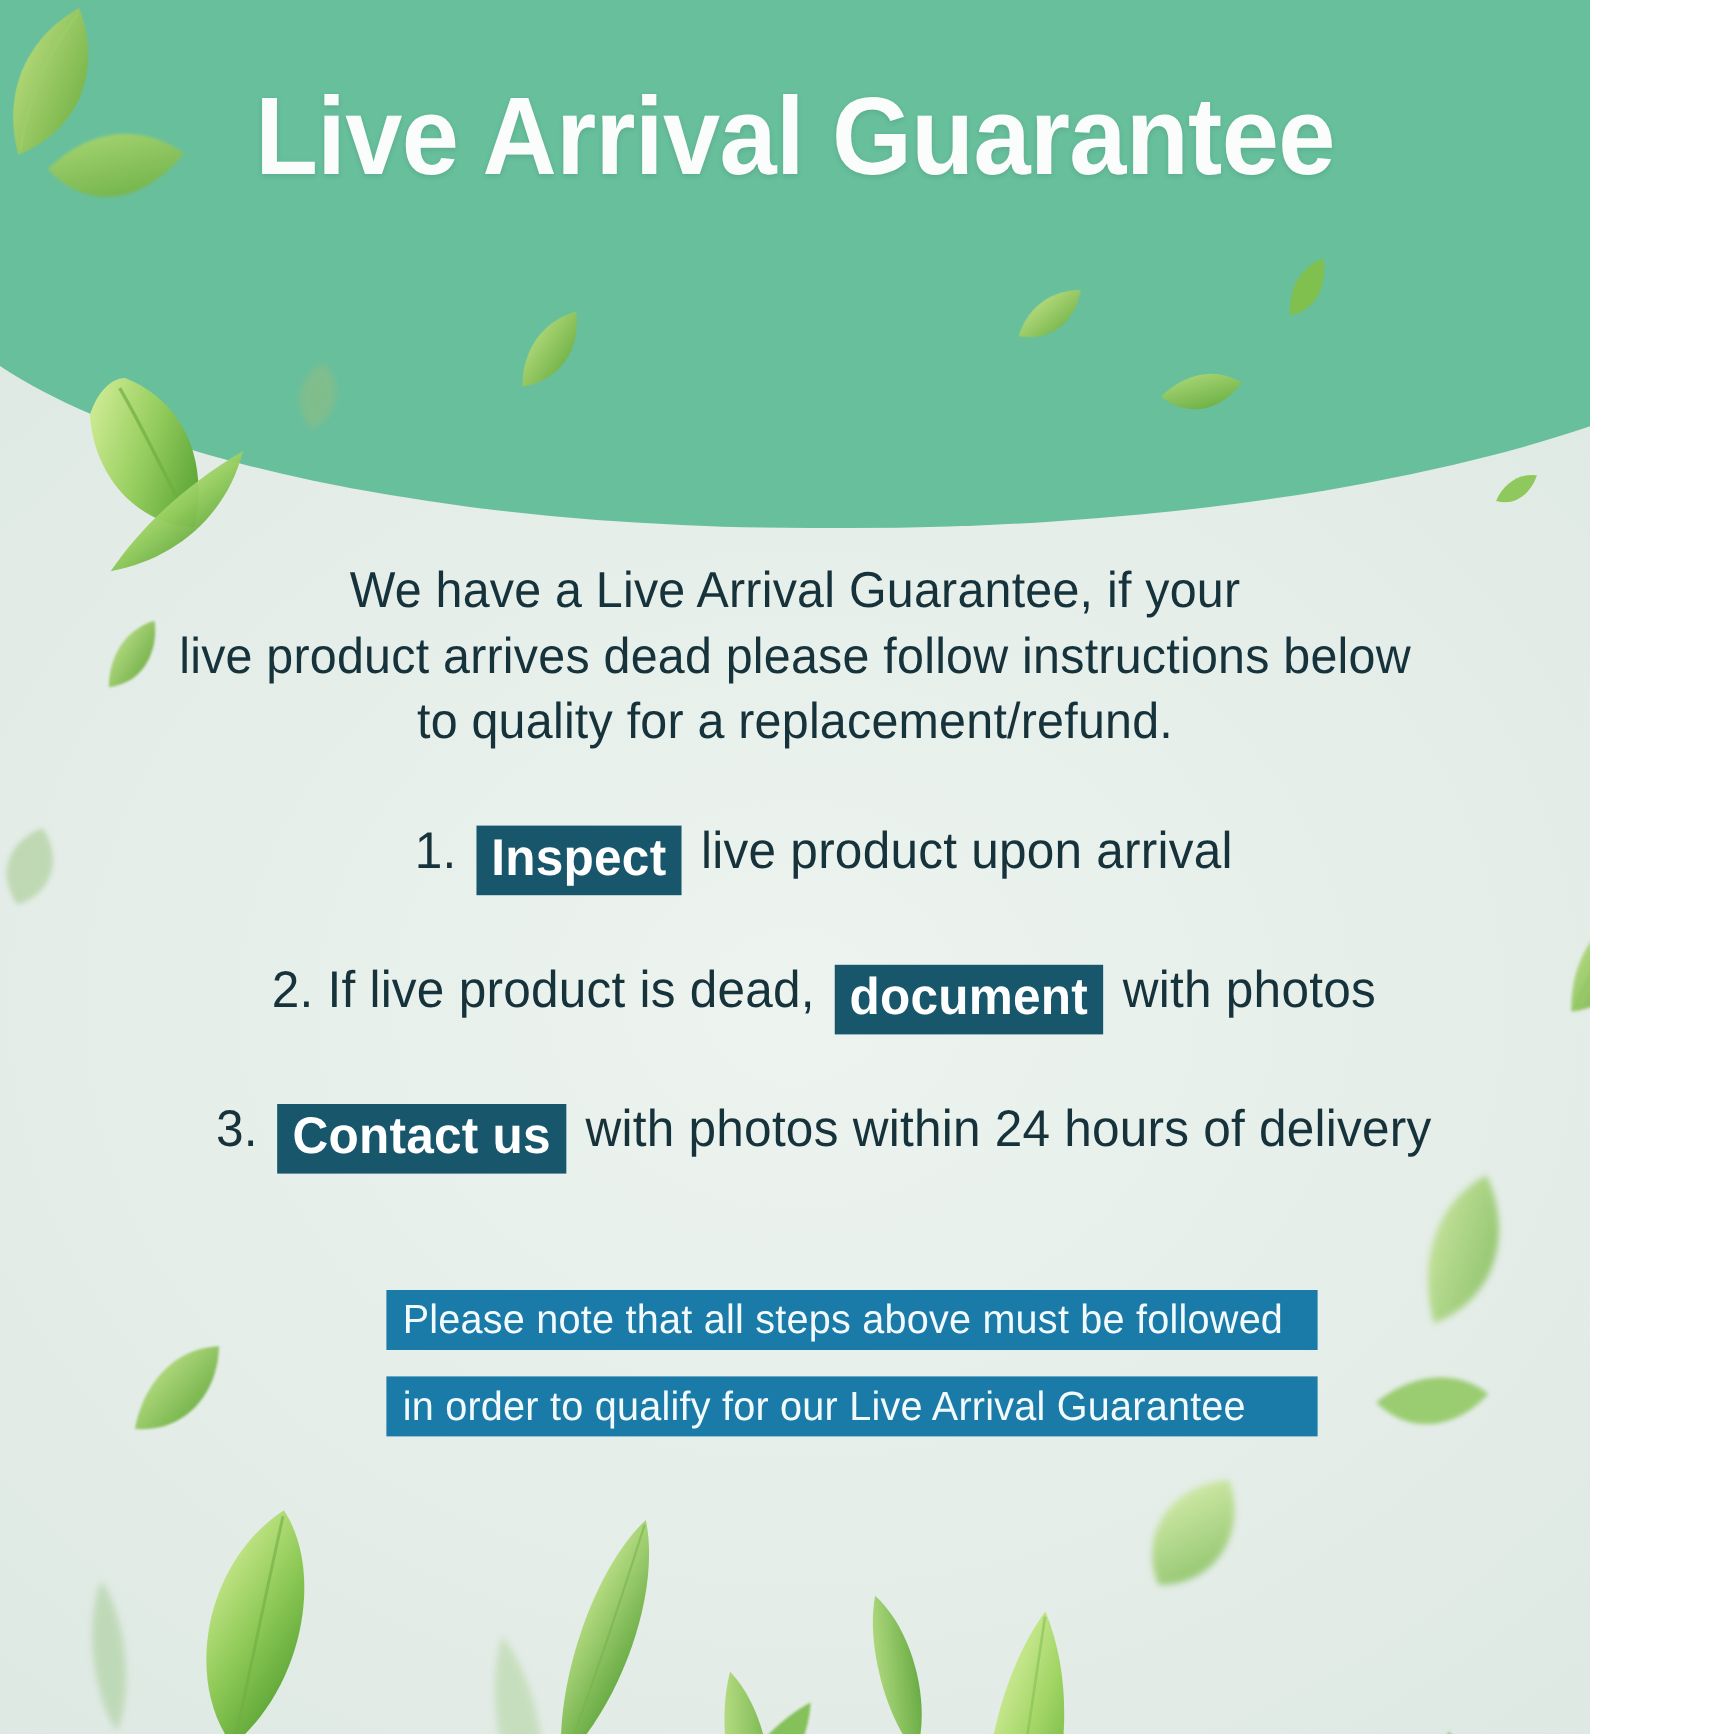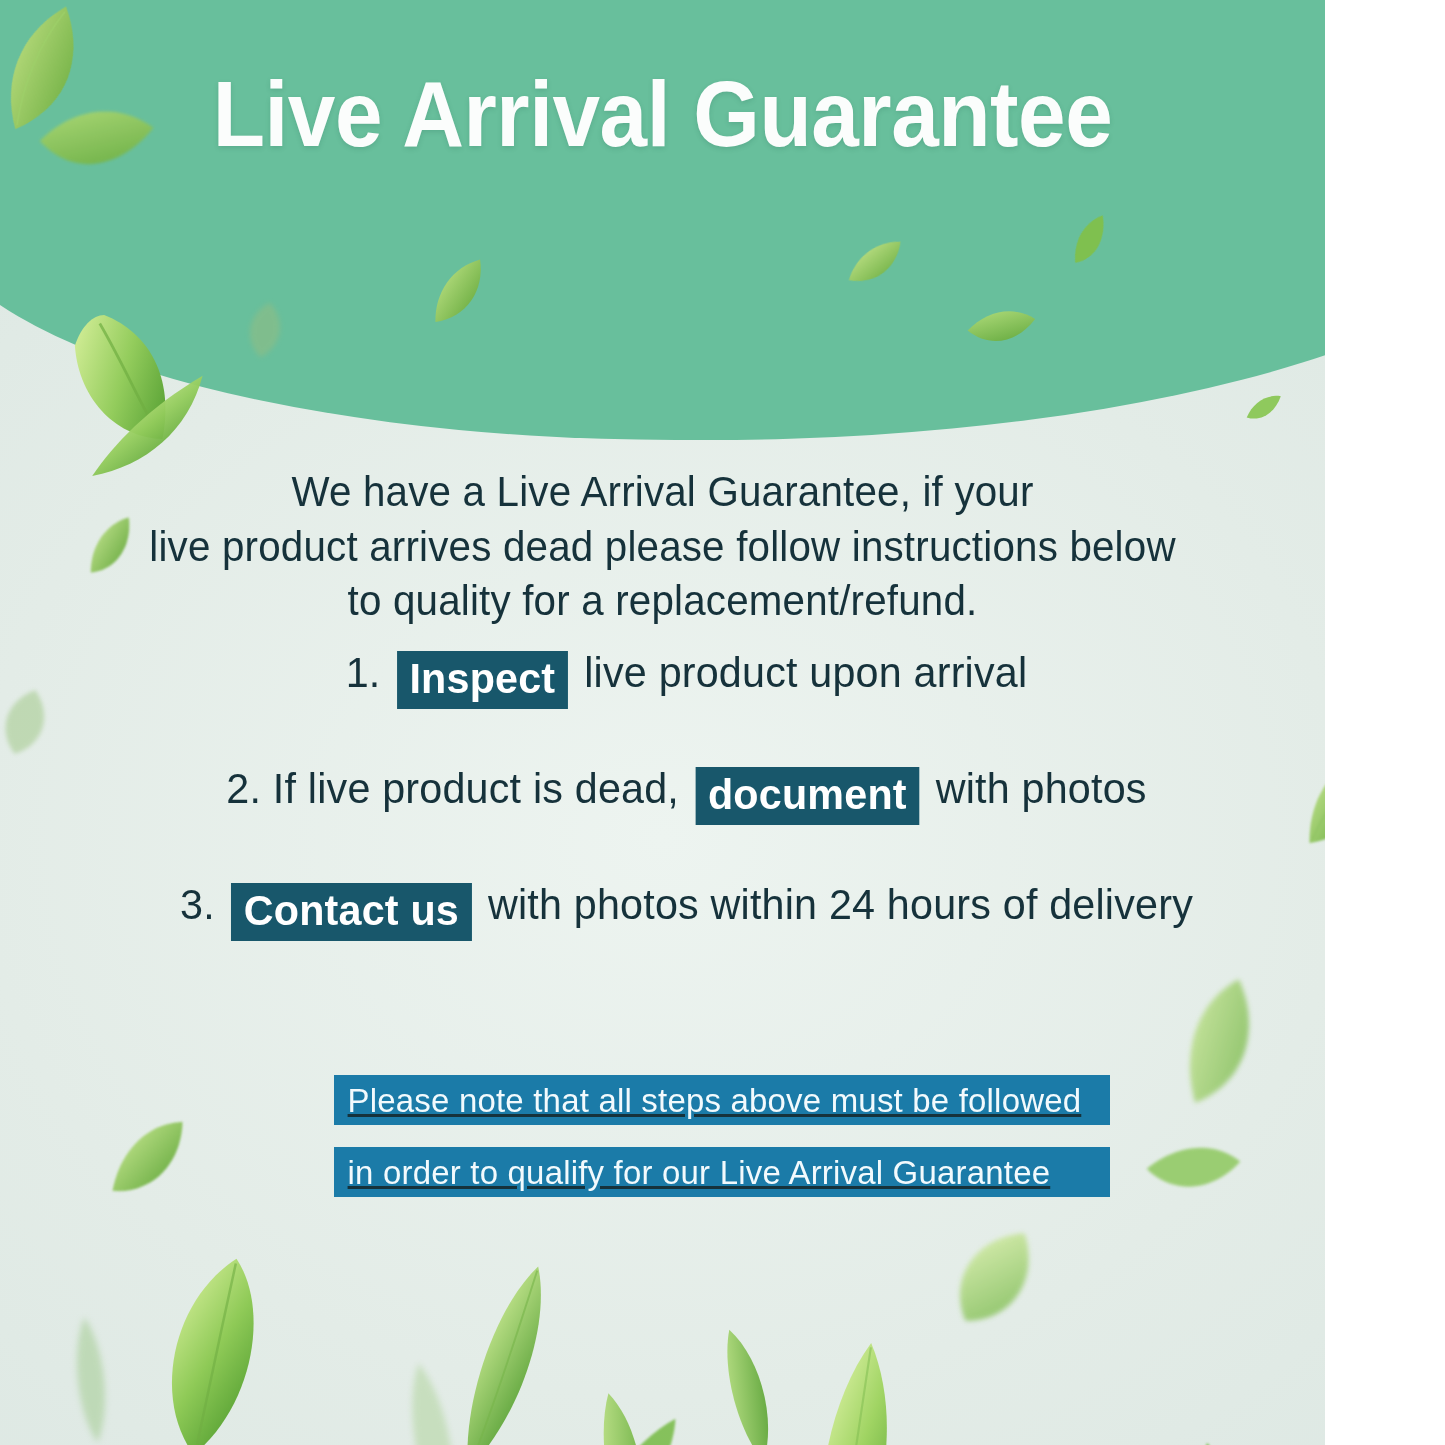--- a/index.html
+++ b/index.html
@@ -69,21 +69,21 @@
     top:465px;
     text-align:center;
     font-size:42px;
     line-height:1.30;
     letter-spacing:0.2px;
     transform:scaleX(0.96);
     color:#16323b;
   }
   .intro span { display:block; }
 
-  .steps { position:absolute; left:0; right:0; top:645px;padding-left:48px; }
+  .steps { position:absolute; left:0; right:0; top:682px;padding-left:48px; }
 
   .step {
     text-align:center;
     font-size:43px;
     line-height:1.0;
     letter-spacing:0.2px;
     transform:scaleX(0.96);
     color:#16323b;
     white-space:nowrap;
     margin-bottom:58px;
@@ -99,24 +99,23 @@
     margin:0 5px;
     line-height:1.0;
     vertical-align:baseline;
     position:relative;
     top:6px;
   }
 
   
   .note {
     position:absolute;
-    left:334px;
+    left:322px;
     width:800px;
     z-index:5;
-    text-decoration:underline;
   }
   .note-line {
     background:#1b7ba8;
     color:#f2fafd;
     font-size:34px;
     line-height:50px;
     height:50px;
     padding:0 14px;
     letter-spacing:0.2px;
     transform:scaleX(0.97);

